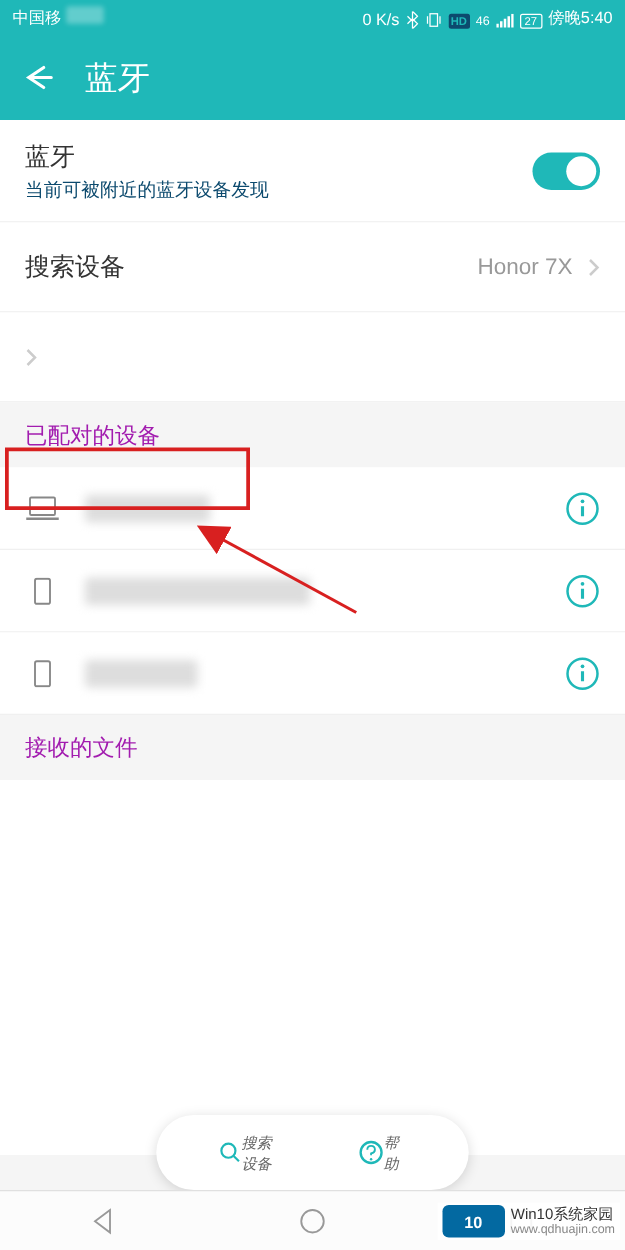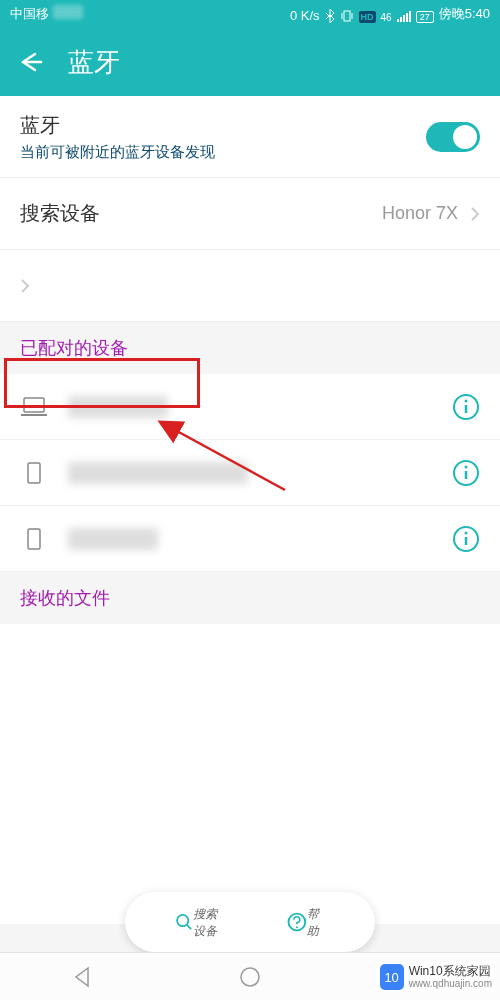--- a/index.html
+++ b/index.html
@@ -206,30 +206,30 @@
       right: 4px;
       display: flex;
       align-items: center;
       gap: 5px;
       font-size: 11px;
       color: #555;
       background: rgba(255,255,255,0.9);
       padding: 2px 4px;
     }
     .wm-logo {
-      width: 24px;
+      width: 50px;
       height: 26px;
-      background: #3b82f6;
+      background: #0369a1;
       border-radius: 5px;
       display: flex;
       align-items: center;
       justify-content: center;
       color: white;
       font-size: 13px;
-      font-weight: normal;
+      font-weight: bold;
     }
     .wm-text {
       display: flex;
       flex-direction: column;
       line-height: 1.1;
     }
     .wm-text .top {
       font-size: 12px;
       color: #333;
     }

